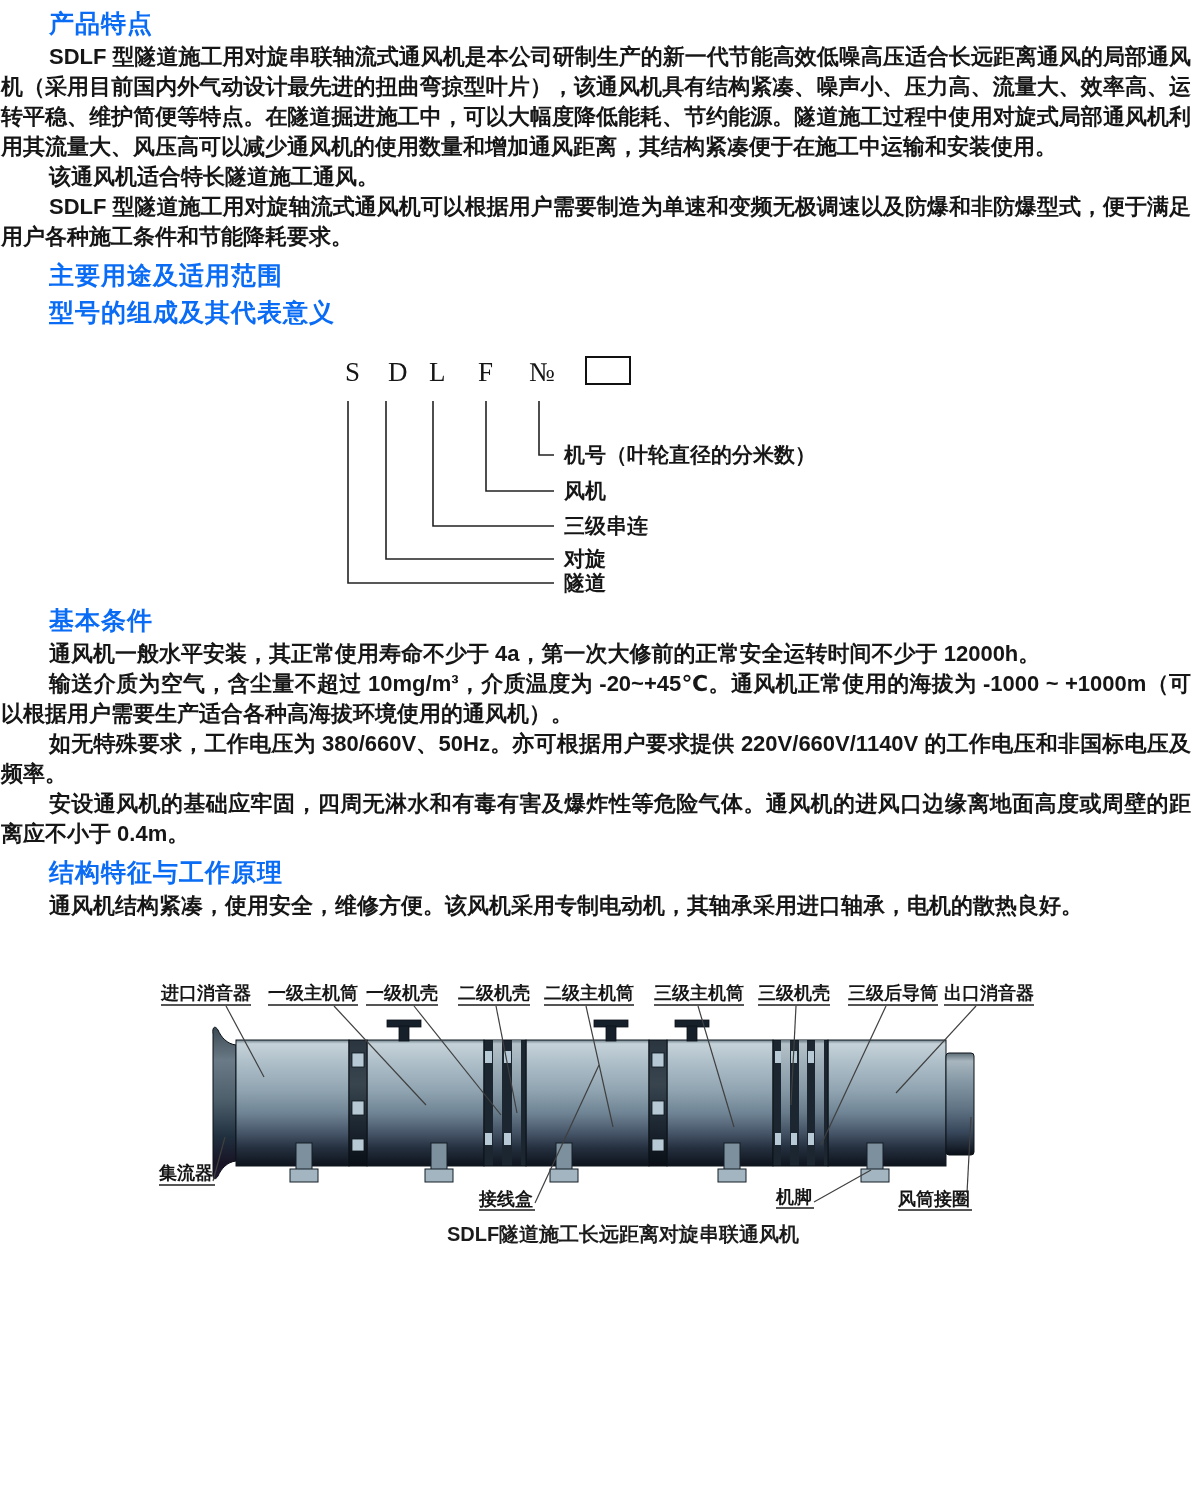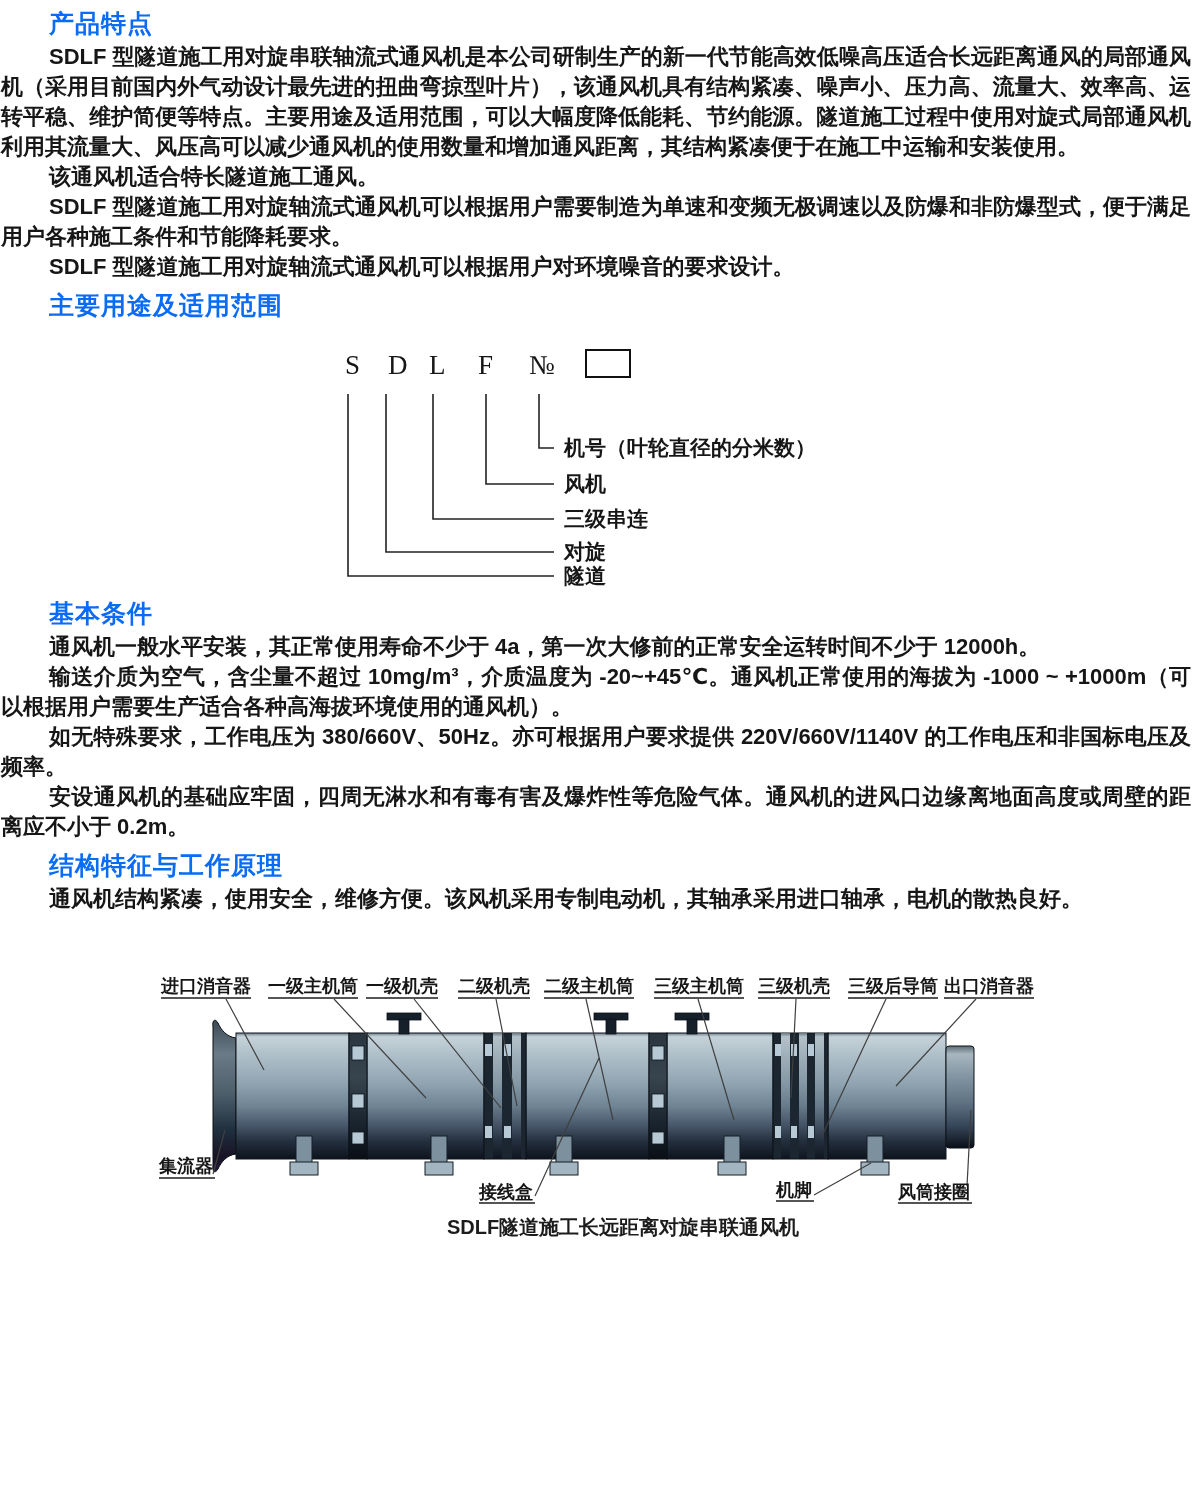--- a/index.html
+++ b/index.html
@@ -29,27 +29,27 @@
   .mline{stroke:#222;stroke-width:1.6;fill:none;}
   .fanSvg{display:block;margin-top:44px;}
   .modelSvg{display:block;}
 </style>
 </head>
 <body>
 
 <div class="page">
 
   <h2 class="sec">产品特点</h2>
-  <p class="body">SDLF 型隧道施工用对旋串联轴流式通风机是本公司研制生产的新一代节能高效低噪高压适合长远距离通风的局部通风机（采用目前国内外气动设计最先进的扭曲弯掠型叶片），该通风机具有结构紧凑、噪声小、压力高、流量大、效率高、运转平稳、维护简便等特点。主要用途及适用范围，可以大幅度降低能耗、节约能源。隧道施工过程中使用对旋式局部通风机利用其流量大、风压高可以减少通风机的使用数量和增加通风距离，其结构紧凑便于在施工中运输和安装使用。</p>
+  <p class="body">SDLF 型隧道施工用对旋串联轴流式通风机是本公司研制生产的新一代节能高效低噪高压适合长远距离通风的局部通风机（采用目前国内外气动设计最先进的扭曲弯掠型叶片），该通风机具有结构紧凑、噪声小、压力高、流量大、效率高、运转平稳、维护简便等特点。在隧道掘进施工中，可以大幅度降低能耗、节约能源。隧道施工过程中使用对旋式局部通风机利用其流量大、风压高可以减少通风机的使用数量和增加通风距离，其结构紧凑便于在施工中运输和安装使用。</p>
   <p class="body">该通风机适合特长隧道施工通风。</p>
   <p class="body">SDLF 型隧道施工用对旋轴流式通风机可以根据用户需要制造为单速和变频无极调速以及防爆和非防爆型式，便于满足用户各种施工条件和节能降耗要求。</p>
-  <p class="body">SDLF 型隧道施工用对旋轴流式通风机可以根据用户对环境噪音的要求设计。</p>
 
   <h2 class="sec">主要用途及适用范围</h2>
 
+  <h2 class="sec">型号的组成及其代表意义</h2>
 
   <svg class="modelSvg" width="1190" height="266" viewBox="0 0 1190 266">
 
     <text class="serifTxt" x="344" y="50">S</text>
     <text class="serifTxt" x="387" y="50">D</text>
     <text class="serifTxt" x="428" y="50">L</text>
     <text class="serifTxt" x="477" y="50">F</text>
     <text class="serifTxt" x="528" y="50">№</text>
     <rect x="585" y="26" width="44" height="27" fill="none" stroke="#111" stroke-width="2"></rect>
 
@@ -63,21 +63,21 @@
     <text class="mlabel" x="563" y="167">风机</text>
     <text class="mlabel" x="563" y="202">三级串连</text>
     <text class="mlabel" x="563" y="235">对旋</text>
     <text class="mlabel" x="563" y="259">隧道</text>
   </svg>
 
   <h2 class="sec">基本条件</h2>
   <p class="body">通风机一般水平安装，其正常使用寿命不少于 4a，第一次大修前的正常安全运转时间不少于 12000h。</p>
   <p class="body">输送介质为空气，含尘量不超过 10mg/m³，介质温度为 -20~+45℃。通风机正常使用的海拔为 -1000 ~ +1000m（可以根据用户需要生产适合各种高海拔环境使用的通风机）。</p>
   <p class="body">如无特殊要求，工作电压为 380/660V、50Hz。亦可根据用户要求提供 220V/660V/1140V 的工作电压和非国标电压及频率。</p>
-  <p class="body">安设通风机的基础应牢固，四周无淋水和有毒有害及爆炸性等危险气体。通风机的进风口边缘离地面高度或周壁的距离应不小于 0.2m。</p>
+  <p class="body">安设通风机的基础应牢固，四周无淋水和有毒有害及爆炸性等危险气体。通风机的进风口边缘离地面高度或周壁的距离应不小于 0.4m。</p>
 
   <h2 class="sec">结构特征与工作原理</h2>
 
   <p class="body">通风机结构紧凑，使用安全，维修方便。该风机采用专制电动机，其轴承采用进口轴承，电机的散热良好。</p>
 
   <svg class="fanSvg" width="1190" height="318" viewBox="0 0 1190 318">
     <defs>
       <linearGradient id="cylGrad" x1="0" y1="0" x2="0" y2="1">
         <stop offset="0%" stop-color="#6f8089"></stop>
         <stop offset="3%" stop-color="#c6d2d9"></stop>

